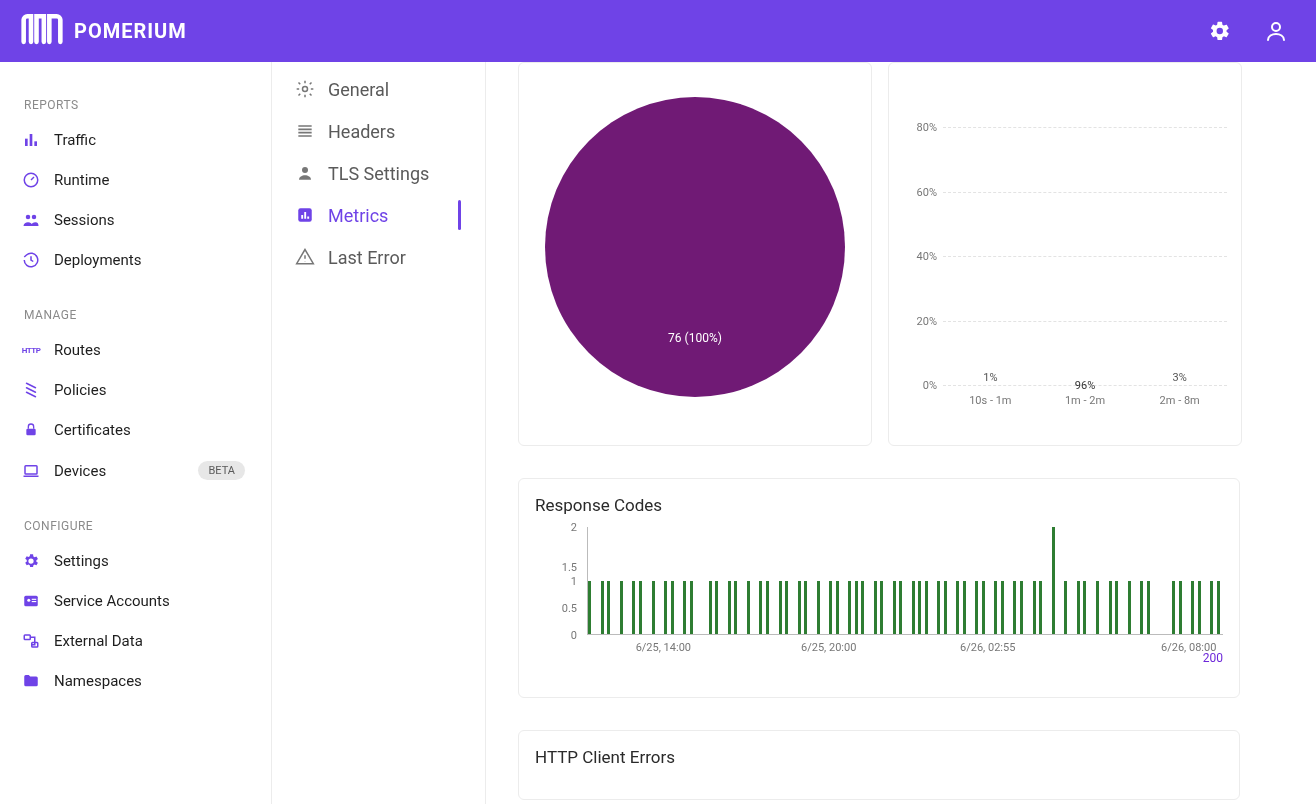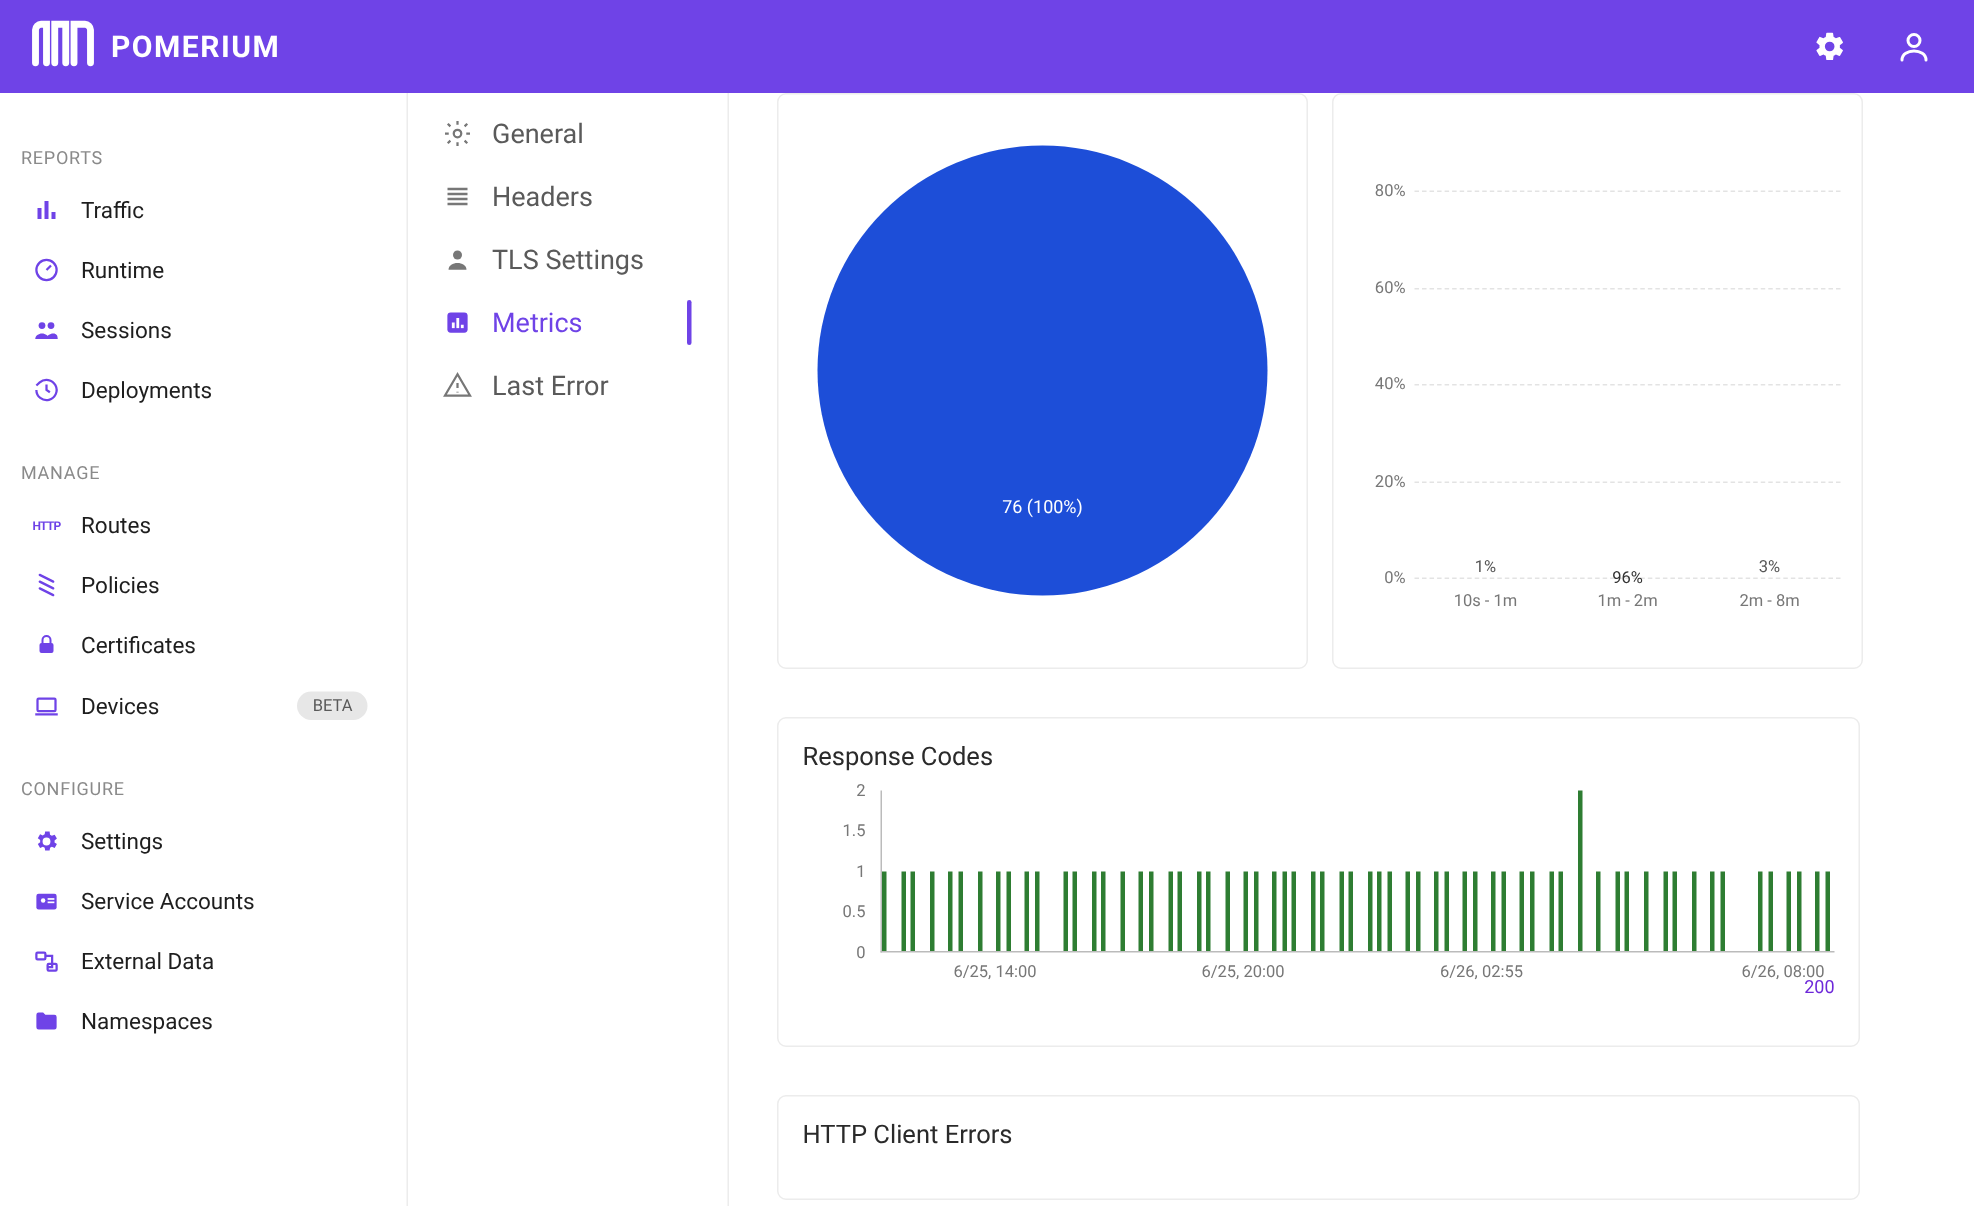--- a/index.html
+++ b/index.html
@@ -36,21 +36,21 @@
     flex: 0 0 272px;
     border-right: 1px solid #ececec;
     overflow-y: auto;
     padding-top: 28px;
     padding-bottom: 24px;
   }
   .sidebar-section-title {
     font-size: 12px;
     letter-spacing: 0.5px;
     color: #8a8a8a;
-    padding: 8px 14px;
+    padding: 8px 24px;
     text-transform: uppercase;
   }
   .sidebar-item {
     display: flex;
     align-items: center;
     gap: 14px;
     padding: 11px 22px;
     cursor: pointer;
     font-size: 15px;
     color: #1e1e1e;
@@ -128,21 +128,21 @@
   .card-pie { width: 354px; height: 384px; display:flex; align-items:center; justify-content:center; padding-top:0; }
   .card-bar { width: 354px; height: 384px; padding: 0 8px 20px 8px; position:relative; }
   .card-rc  { width: 722px; min-height: 220px; }
   .card-he  { width: 722px; min-height: 60px; margin-top: 32px; }
   .card-title { font-size: 17px; color: #2a2a2a; margin-bottom: 12px; }
 
   
   .pie {
     width: 300px; height: 300px;
     border-radius: 50%;
-    background: #1d4ed8;
+    background: #701a75;
     margin-top: 6px;
     display:flex; align-items:center; justify-content:center;
     position: relative;
   }
   .pie-label {
     position: absolute;
     color: #fff;
     font-size: 12px;
     top: 234px;
   }
@@ -418,21 +418,21 @@
       </div>
     </div>
 
     <div class="card card-rc">
       <div class="card-title">Response Codes</div>
       <div class="rcchart" id="rcchart">
           <div class="rc-yaxis">
             <div class="rc-ylabel" style="top: 108px;">0</div>
             <div class="rc-ylabel" style="top: 81px;">0.5</div>
             <div class="rc-ylabel" style="top: 54px;">1</div>
-            <div class="rc-ylabel" style="top: 27px;">1.5</div>
+            <div class="rc-ylabel" style="top: 40px;">1.5</div>
             <div class="rc-ylabel" style="top: 0px;">2</div>
           </div>
           <div class="rc-plot">
             <div class="rc-bar" style="left: 0%; height: 50%;"></div>
             <div class="rc-bar" style="left: 2%; height: 50%;"></div>
             <div class="rc-bar" style="left: 3%; height: 50%;"></div>
             <div class="rc-bar" style="left: 5%; height: 50%;"></div>
             <div class="rc-bar" style="left: 7%; height: 50%;"></div>
             <div class="rc-bar" style="left: 8%; height: 50%;"></div>
             <div class="rc-bar" style="left: 10%; height: 50%;"></div>

